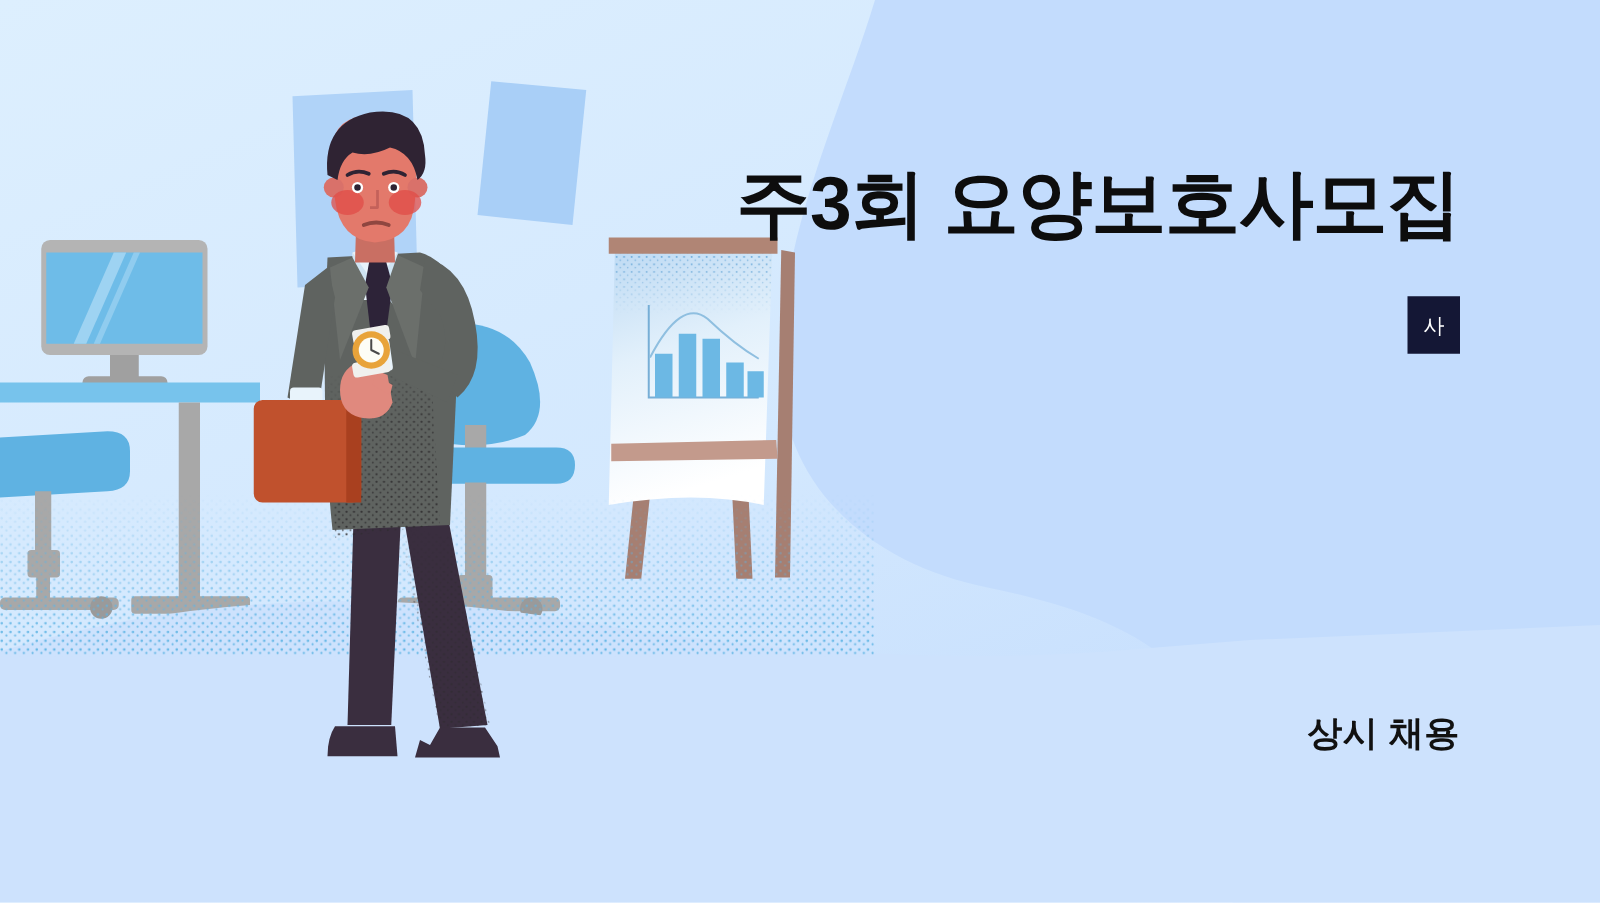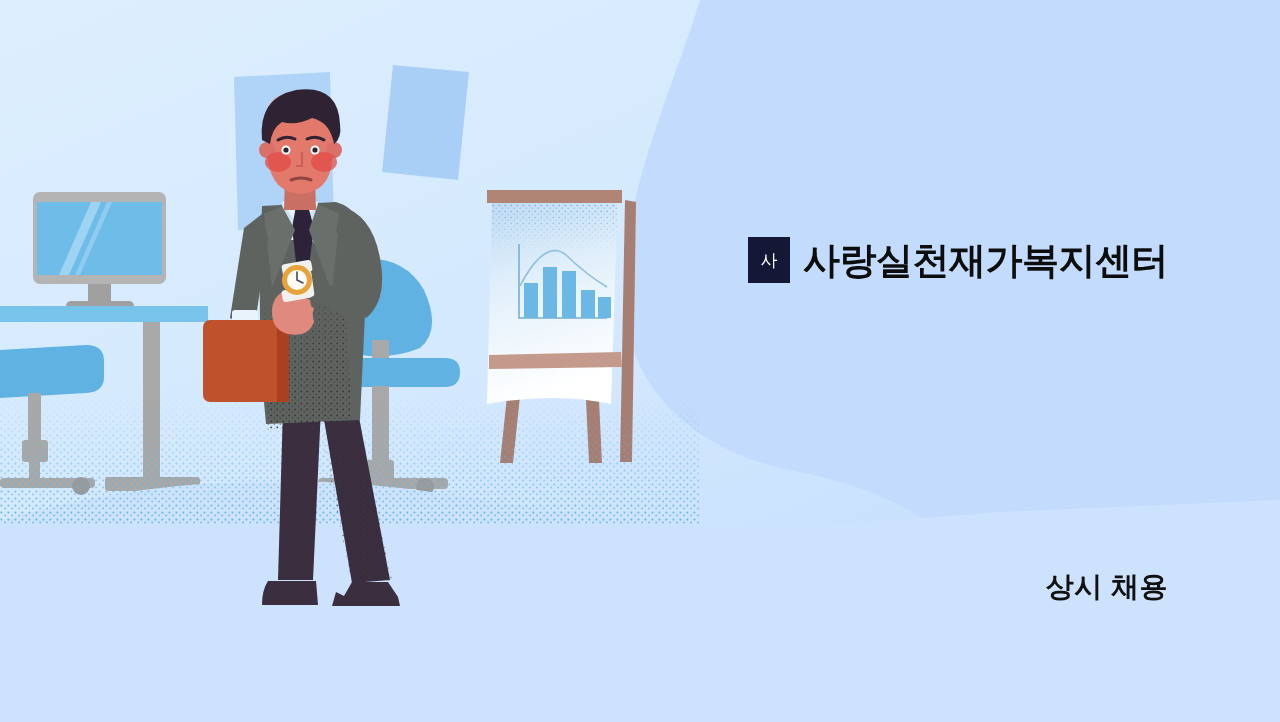--- a/index.html
+++ b/index.html
@@ -308,22 +308,22 @@
       <circle cx="315" cy="150" r="4.5" fill="#ffffff"></circle>
       <circle cx="315" cy="150" r="2.6" fill="#2f2333"></circle>
 
       <path d="M302 152 L302 166 L296 166" stroke="#c4615a" stroke-width="2.2" fill="none" stroke-linejoin="round"></path>
       <path d="M291 180 q10 -4 20 0" stroke="#8f4640" stroke-width="3" fill="none" stroke-linecap="round"></path>
     </g>
   </svg>
 
   <div id="text-block">
 
+    <div id="headline">주3회 요양보호사모집</div>
 
     <div id="company-row">
       <div id="company-logo-badge">사</div>
-      <div id="company-name">사랑실천재가복지센터</div>
     </div>
 
     <div id="employment-type">상시 채용</div>
   </div>
 
 </div>
 
 </body></html>

